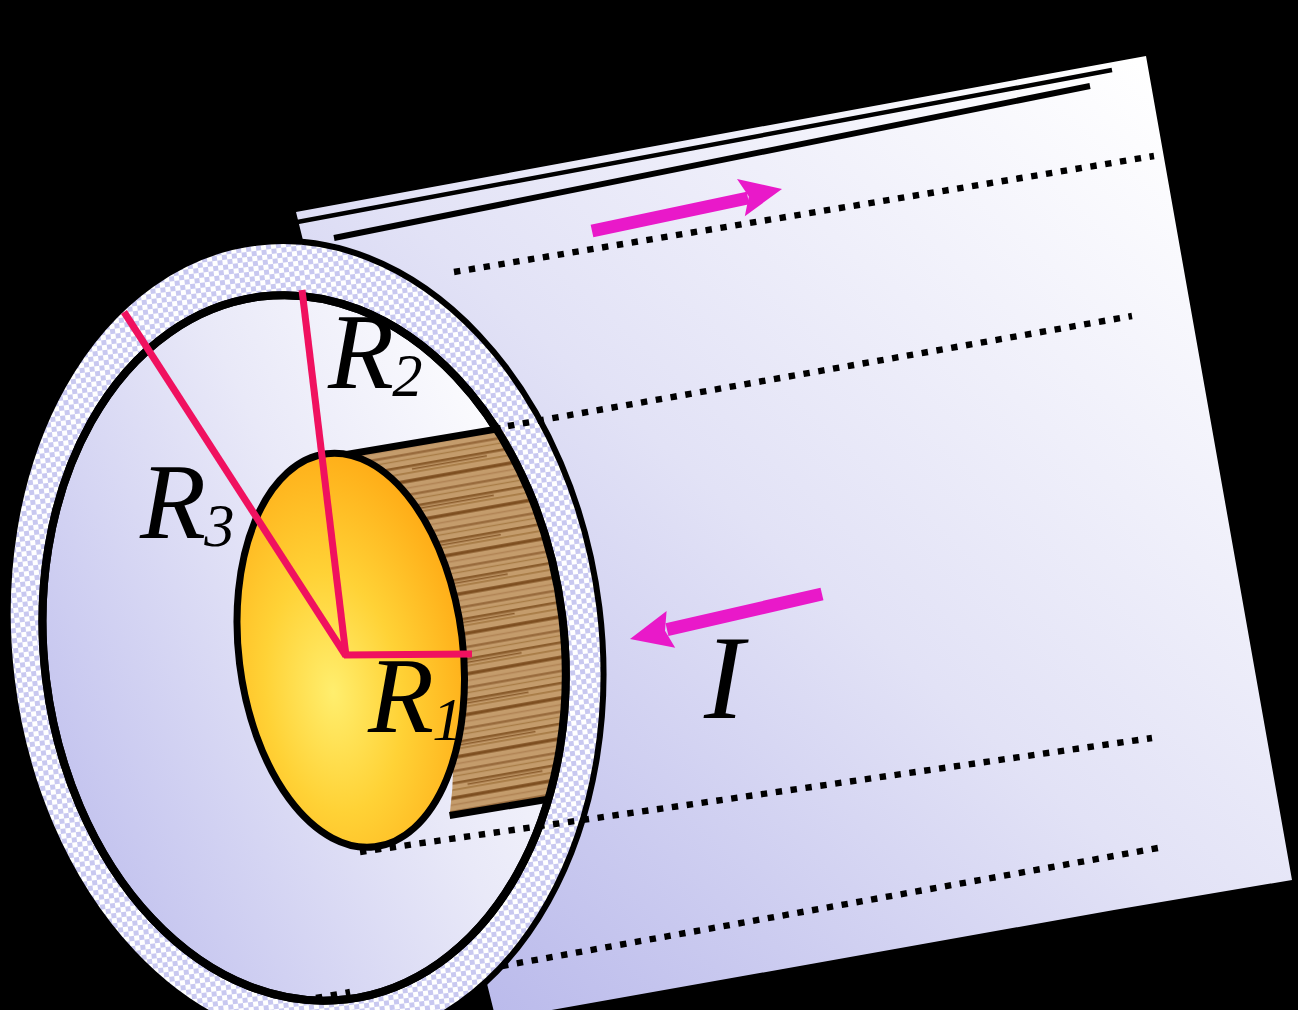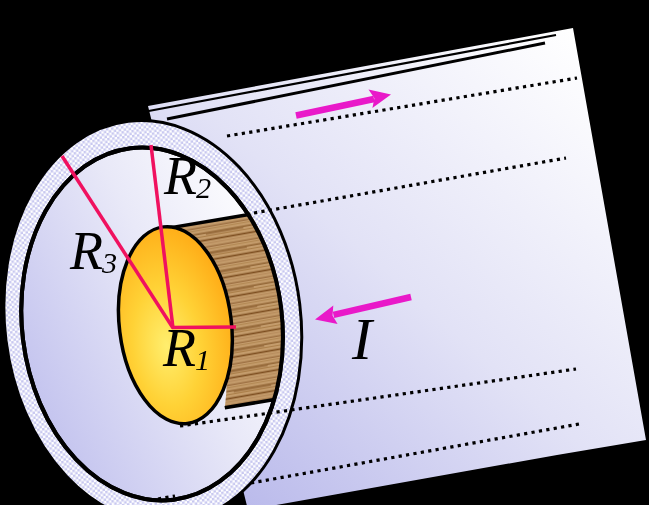--- a/index.html
+++ b/index.html
@@ -91,16 +91,16 @@
   <g>
     <path d="M411,269 L333.5,286.8" stroke-width="6.5" fill="none" stroke="#e919c9"></path>
     <polygon points="315,291.5 333.3,277.5 332.5,287.4 337.6,295.9" fill="#e919c9"></polygon>
   </g>
 </svg>
 
 <div class="lbl lbl-r" style="left:164px; top:121px;"><span>R</span><sub>2</sub></div>
 
 <div class="lbl lbl-r" style="left:70px; top:196px;text-align:center;"><span>R</span><sub>3</sub></div>
 
-<div class="lbl lbl-r" style="left:163px; top:293px;"><span>R</span><sub>1</sub></div>
+<div class="lbl lbl-r" style="left:184px; top:293px;"><span>R</span><sub>1</sub></div>
 
 <div class="lbl lbl-i" style="left:352px; top:281px;"><span>I</span></div>
 </div>
 
 </body></html>

